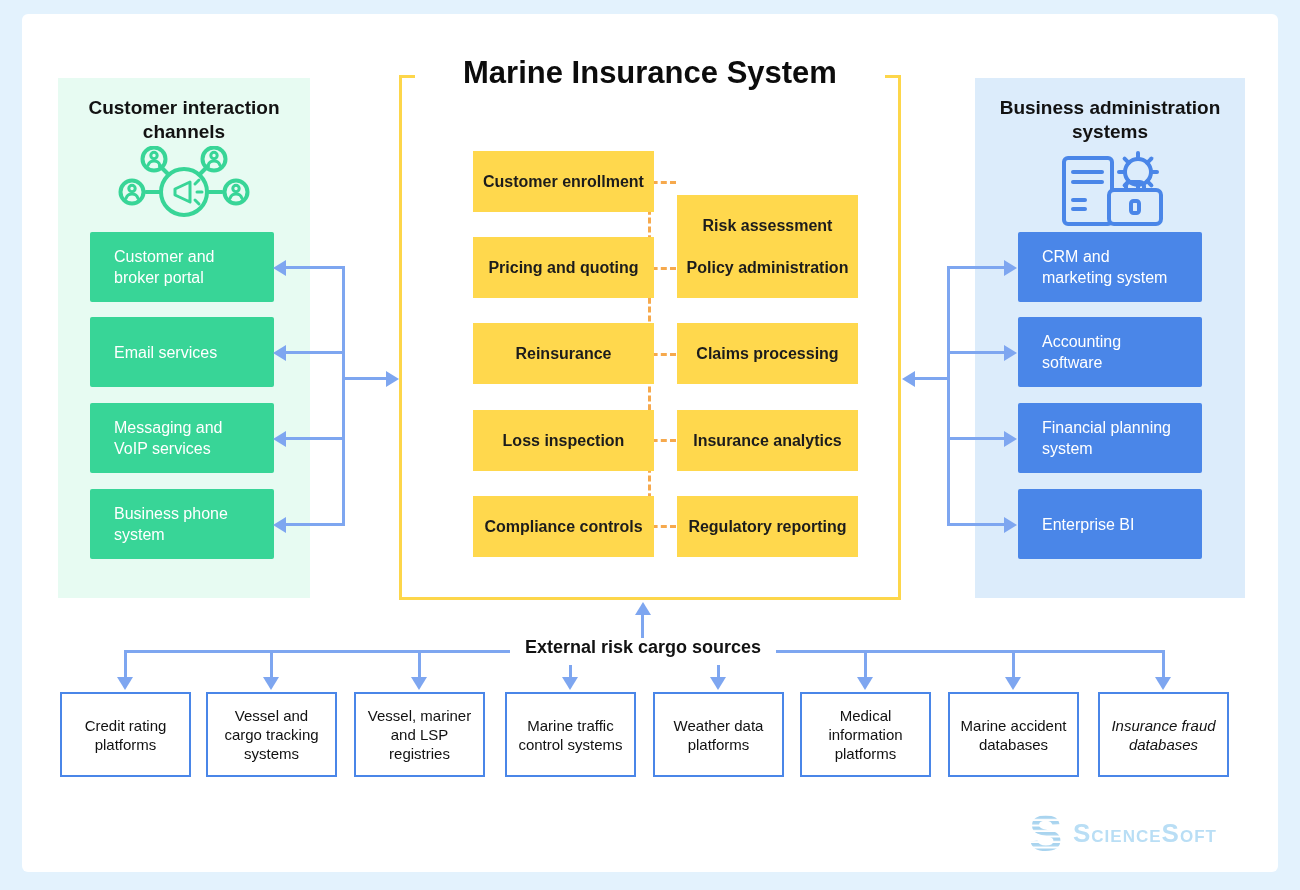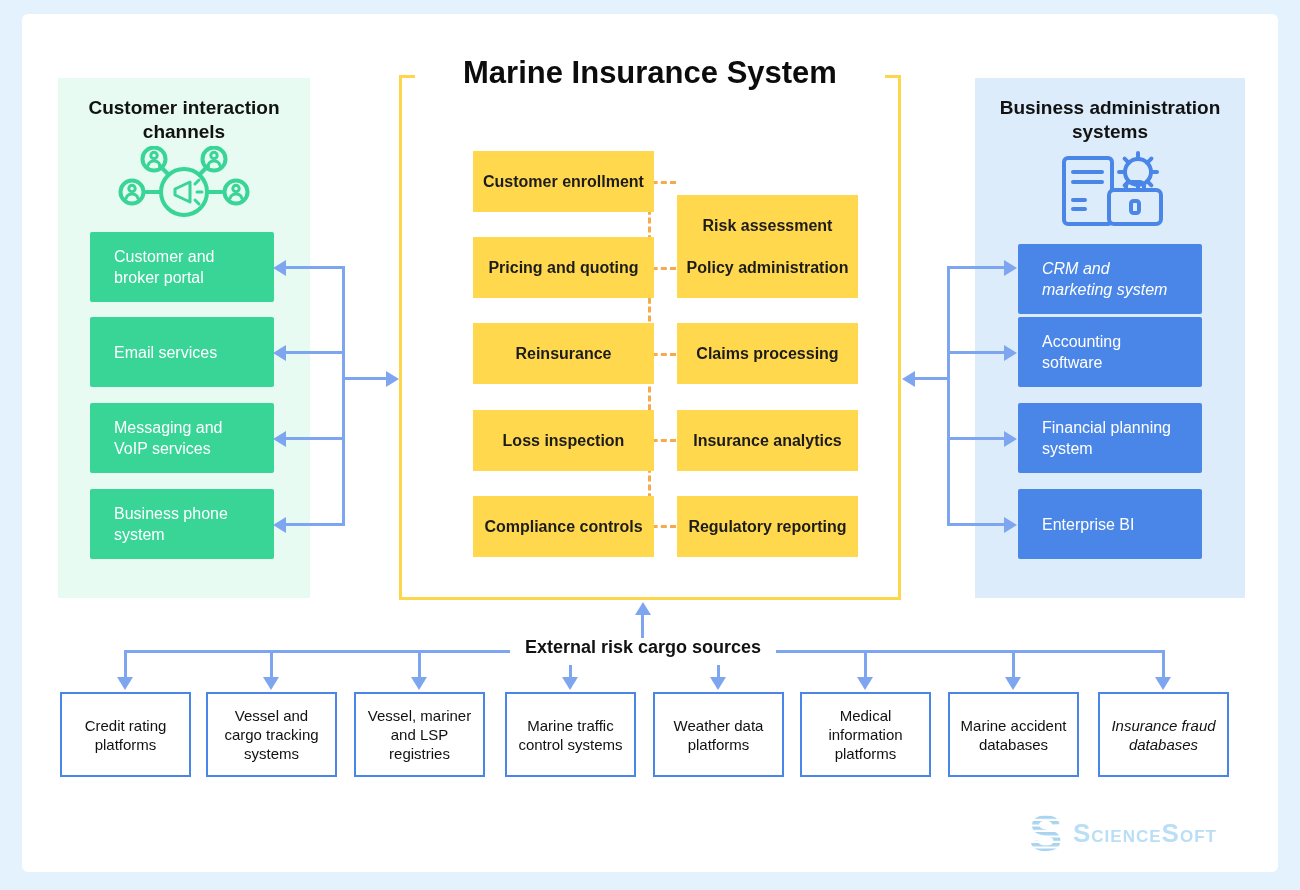--- a/index.html
+++ b/index.html
@@ -145,21 +145,21 @@
       <rect x="12" y="12" width="48" height="66" rx="4" fill="#dcecfb"></rect>
       <line x1="21" y1="26" x2="50" y2="26"></line>
         <line x1="21" y1="36" x2="50" y2="36"></line>
       <line x1="21" y1="54" x2="33" y2="54"></line>
         <line x1="21" y1="63" x2="33" y2="63"></line>
       <path d="M74 44 v-4 a4 4 0 0 1 4-4 h10 a4 4 0 0 1 4 4 v4" fill="none"></path>
       <rect x="57" y="44" width="52" height="34" rx="5" fill="#dcecfb"></rect>
       <rect x="79" y="55" width="8" height="12" rx="2.5" fill="#dcecfb"></rect>
     </g>
   </svg>
-  <div class="bbox" style="top:244px;font-style:italic;">
+  <div class="bbox" style="top:232px;">
       <span>CRM and marketing system</span>
     </div>
   <div class="bbox" style="top:317px;">
       <span>Accounting software</span>
     </div>
   <div class="bbox" style="top:403px;">
       <span>Financial planning system</span>
     </div>
   <div class="bbox" style="top:489px;">
       <span>Enterprise BI</span>

